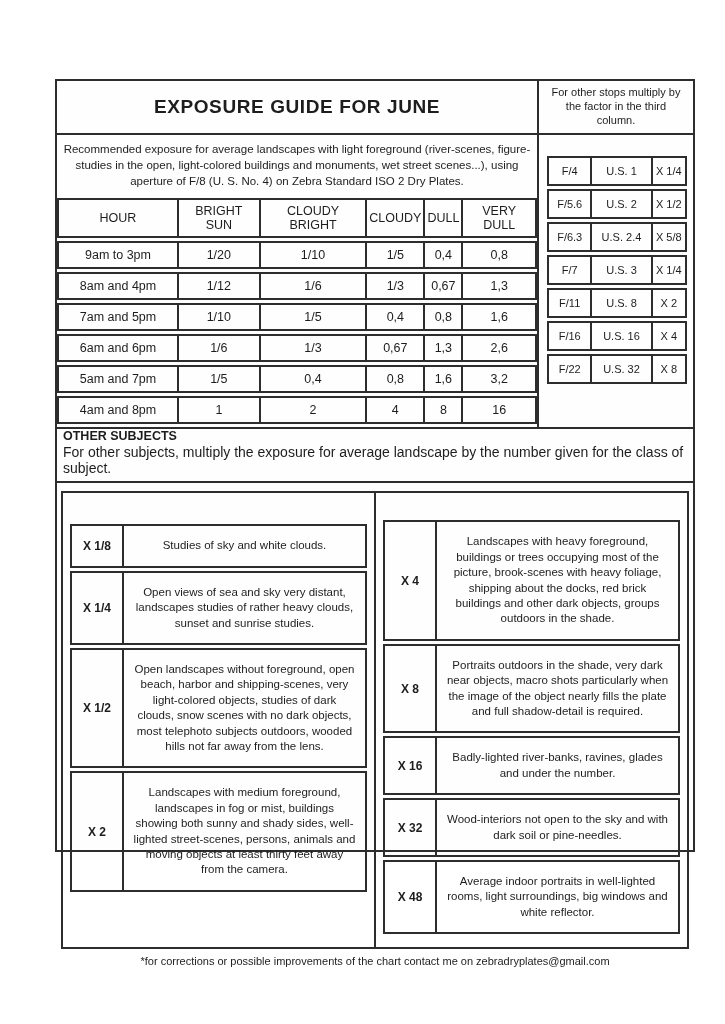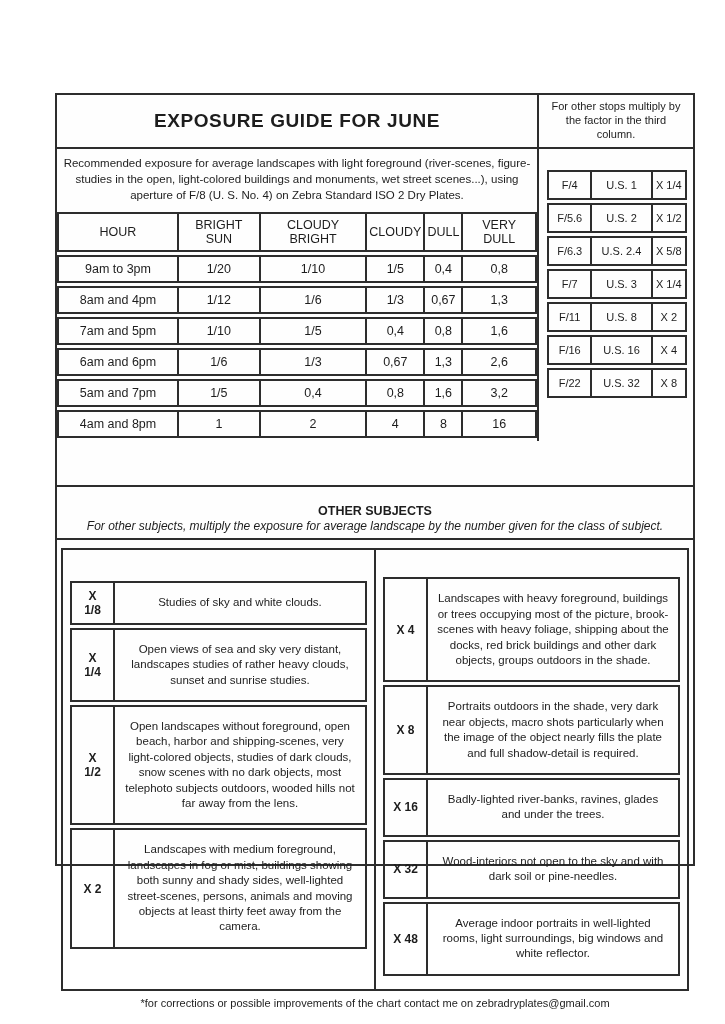--- a/index.html
+++ b/index.html
@@ -5,21 +5,21 @@
   * { box-sizing: border-box; margin: 0; padding: 0; }
   html, body { width: 725px; height: 1024px; }
   body {
     background: #ffffff;
     font-family: "Liberation Sans", sans-serif;
     color: #1d1d1d;
     position: relative;
   }
   .doc {
     position: absolute;
-    left: 55px; top: 93px;
+    left: 55px; top: 79px;
     width: 640px; height: 773px;
     border: 2px solid #2d2d2d;
     background: #fefefe;
     display: flex;
     flex-direction: column;
   }
   
   .header-row { display: flex; border-bottom: 2px solid #2d2d2d; height: 54px; flex: 0 0 auto; }
   .title-cell {
     flex: 1; display: flex; align-items: center; justify-content: center;
@@ -52,32 +52,32 @@
   }
   .mid-right { width: 154px; padding: 18px 6px 16px 8px; }
   .fstop { font-size: 11px; }
   .fstop td { text-align: center; padding: 4px 1px; height: 30px; }
   .fstop .c1 { width: 31%; overflow-wrap: anywhere; }
   .fstop .c2 { width: 43%; }
   .fstop .c3 { width: 26%; }
   
   .other-band {
     border-top: 2px solid #2d2d2d; border-bottom: 2px solid #2d2d2d;
-    text-align: center; padding: 17px 6px 5px; flex: 0 0 auto; margin-top: 44px;
+    padding: 0 6px 5px; flex: 0 0 auto;
   }
   .other-title { font-weight: bold; font-size: 12.5px; }
-  .other-sub { font-size: 12px; margin-top: 1px; font-style: italic; }
+  .other-sub { font-size: 14px; margin-top: 1px; }
   
   .bottom-wrap { flex: 1 1 auto; padding: 8px 4px 0; display: flex; flex-direction: column; }
   .bottom-box { border: 2px solid #2d2d2d; flex: 1; display: flex; }
   .bottom-left { flex: 1; border-right: 2px solid #2d2d2d; padding: 28px 7px 10px; }
   .bottom-right { flex: 1; padding: 24px 7px 10px; }
   .mult { font-size: 11.5px; }
   .mult .factor {
-    width: 43px; font-weight: bold; font-size: 12px; text-align: center; padding: 3px 8px;
+    width: 52px; font-weight: bold; font-size: 12px; text-align: center; padding: 3px 8px;
   }
   .mult .desc { text-align: center; padding: 12px 9px; line-height: 1.34; }
   
   .doc-footer {
     flex: 0 0 auto; height: 25px; display: flex; align-items: center; justify-content: center;
     font-size: 11px; padding: 2px 0 3px;
   }
 </style>
 </head>
 <body>
@@ -238,21 +238,21 @@
               <tr>
             <td class="factor">X 4</td>
             <td class="desc">Landscapes with heavy foreground, buildings or trees occupying most of the picture, brook-scenes with heavy foliage, shipping about the docks, red brick buildings and other dark objects, groups outdoors in the shade.</td>
           </tr>
           <tr>
             <td class="factor">X 8</td>
             <td class="desc">Portraits outdoors in the shade, very dark near objects, macro shots particularly when the image of the object nearly fills the plate and full shadow-detail is required.</td>
           </tr>
           <tr>
             <td class="factor">X 16</td>
-            <td class="desc">Badly-lighted river-banks, ravines, glades and under the trees.</td>
+            <td class="desc">Badly-lighted river-banks, ravines, glades and under the number.</td>
           </tr>
           <tr>
             <td class="factor">X 32</td>
             <td class="desc">Wood-interiors not open to the sky and with dark soil or pine-needles.</td>
           </tr>
           <tr>
             <td class="factor">X 48</td>
             <td class="desc">Average indoor portraits in well-lighted rooms, light surroundings, big windows and white reflector.</td>
           </tr>
         </tbody>

